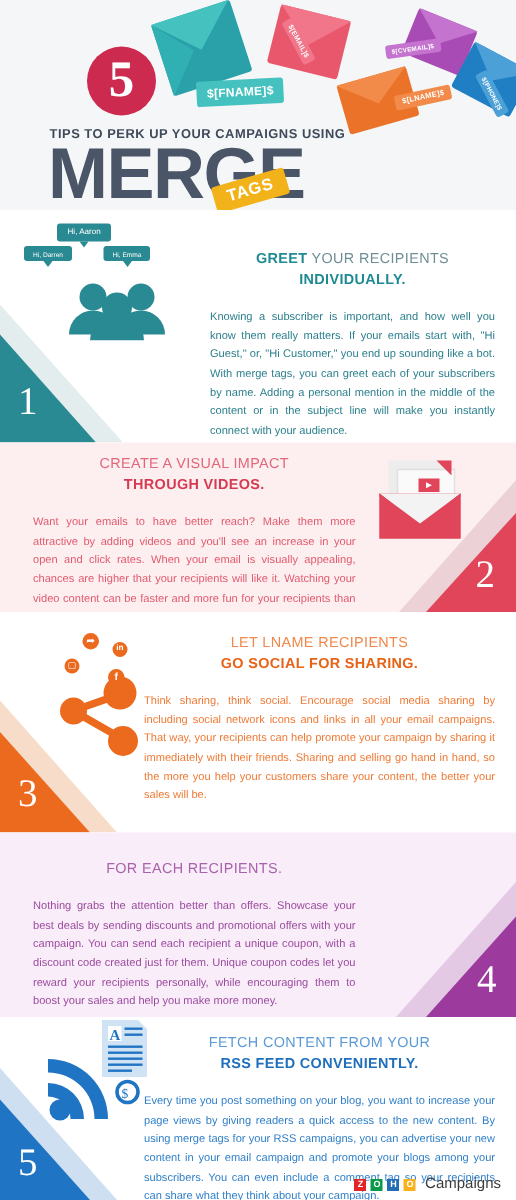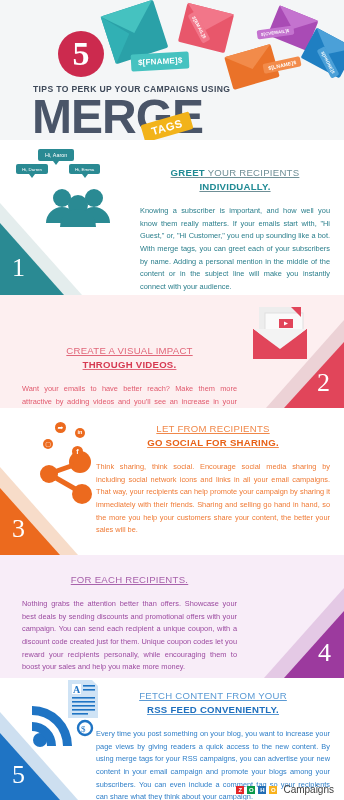--- a/index.html
+++ b/index.html
@@ -116,21 +116,20 @@
     font-size: 26px;
     line-height: 1;
   }
   .head {
     text-align: center;
     font-size: 9.6px;
     letter-spacing: .25px;
     line-height: 1.45;
     margin: 0;
     padding: 0;
-    text-decoration: underline;
   }
   .head b { font-weight: bold; }
   .body-txt {
     font-size: 7.4px;
     line-height: 1.72;
     text-align: justify;
     margin: 0;
   }
 
   
@@ -281,21 +280,21 @@
         <polygon points="35,16.5 35,20.5 39,18.5" fill="#ffffff"></polygon>
         <rect x="20" y="26" width="12" height="2" fill="#f0b6bd"></rect>
         <path d="M4 24 L58 24 L58 54 L4 54 Z" fill="#e1455a"></path>
         <polygon points="4,24 31,44 58,24" fill="#f3f3f3"></polygon>
         <polygon points="4,24 31,46 58,24 58,26 31,48 4,26" fill="#e1455a"></polygon>
         <polygon points="4,24 31,46 58,24 58,54 4,54" fill="#e1455a"></polygon>
       </svg>
     </div>
 
     <div style="position:absolute;left:22px;top:8px;width:215px;">
-      <p class="head" style="color:#e1677a;margin-top:41px;">
+      <p class="head" style="color:#e1677a;">
         <span>CREATE A VISUAL IMPACT</span><br>
         <b style="color:#d63a52;">THROUGH VIDEOS.</b>
       </p>
       <p class="body-txt" style="margin-top:11px;color:#e15a6e;">Want your emails to have better reach? Make them more attractive by adding videos and you'll see an increase in your open and click rates. When your email is visually appealing, chances are higher that your recipients will like it. Watching your video content can be faster and more fun for your recipients than reading an email, and it can make sure they get the right message from your campaign.</p>
     </div>
   </div>
 
   <div class="section" style="height:147px;background:#ffffff;">
     <div class="corner-shadow" style="left:0;bottom:0;border-right:78px solid transparent;border-bottom:88px solid #f7dcc9;"></div>
     <div class="corner" style="left:0;bottom:0;border-right:60px solid transparent;border-bottom:67px solid #ec6a1e;"></div>
@@ -310,21 +309,21 @@
         <line x1="24" y1="58" x2="45" y2="70" stroke="#ec6a1e" stroke-width="5"></line>
       </svg>
       <div style="position:absolute;left:23px;top:2px;width:11px;height:11px;border-radius:50%;background:#ec6a1e;display:flex;align-items:center;justify-content:center;color:#fff;font-size:7px;line-height:1;">➦</div>
       <div style="position:absolute;left:43px;top:8px;width:10px;height:10px;border-radius:50%;background:#ec6a1e;display:flex;align-items:center;justify-content:center;color:#fff;font-size:5.5px;font-weight:bold;line-height:1;">in</div>
       <div style="position:absolute;left:11px;top:19px;width:10px;height:10px;border-radius:50%;background:#ec6a1e;display:flex;align-items:center;justify-content:center;color:#fff;font-size:6px;line-height:1;">▢</div>
       <div style="position:absolute;left:40px;top:26px;width:11px;height:11px;border-radius:50%;background:#ec6a1e;display:flex;align-items:center;justify-content:center;color:#fff;font-size:7px;font-weight:bold;line-height:1;">f</div>
     </div>
 
     <div style="position:absolute;left:96px;top:14px;width:234px;">
       <p class="head" style="color:#f0884a;">
-        <span>LET FROM RECIPIENTS</span><br>
+        <span>LET LNAME RECIPIENTS</span><br>
         <b style="color:#e86218;">GO SOCIAL FOR SHARING.</b>
       </p>
       <p class="body-txt" style="margin-top:11px;color:#ef7a35;">Think sharing, think social. Encourage social media sharing by including social network icons and links in all your email campaigns. That way, your recipients can help promote your campaign by sharing it immediately with their friends. Sharing and selling go hand in hand, so the more you help your customers  share your content, the better your sales will be.</p>
     </div>
   </div>
 
   <div class="section" style="height:123px;background:#f8edf8;">
     <div class="corner-shadow" style="right:0;bottom:0;border-left:80px solid transparent;border-bottom:90px solid #e4c9e5;"></div>
     <div class="corner" style="right:0;bottom:0;border-left:60px solid transparent;border-bottom:67px solid #9c3a9e;"></div>
     <div class="num" style="right:13px;bottom:12px;">4</div>

